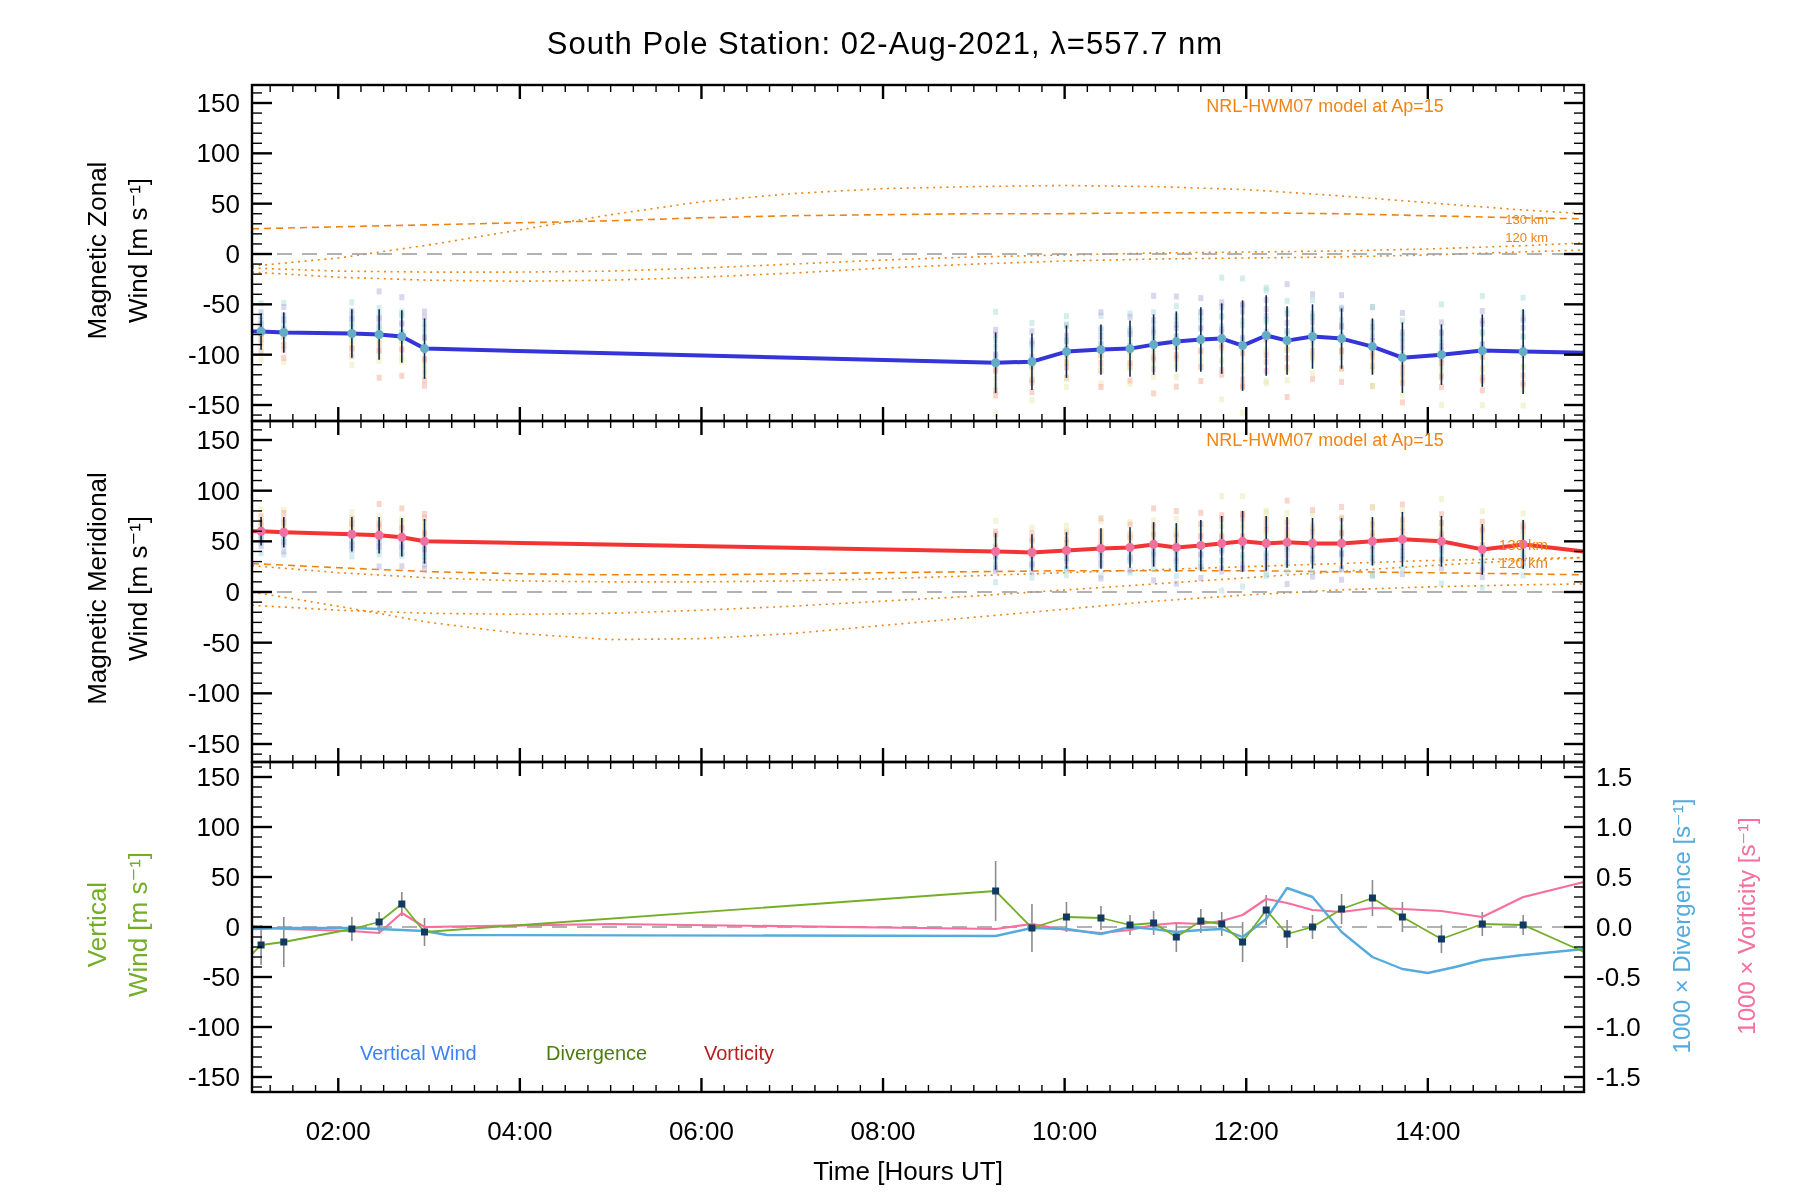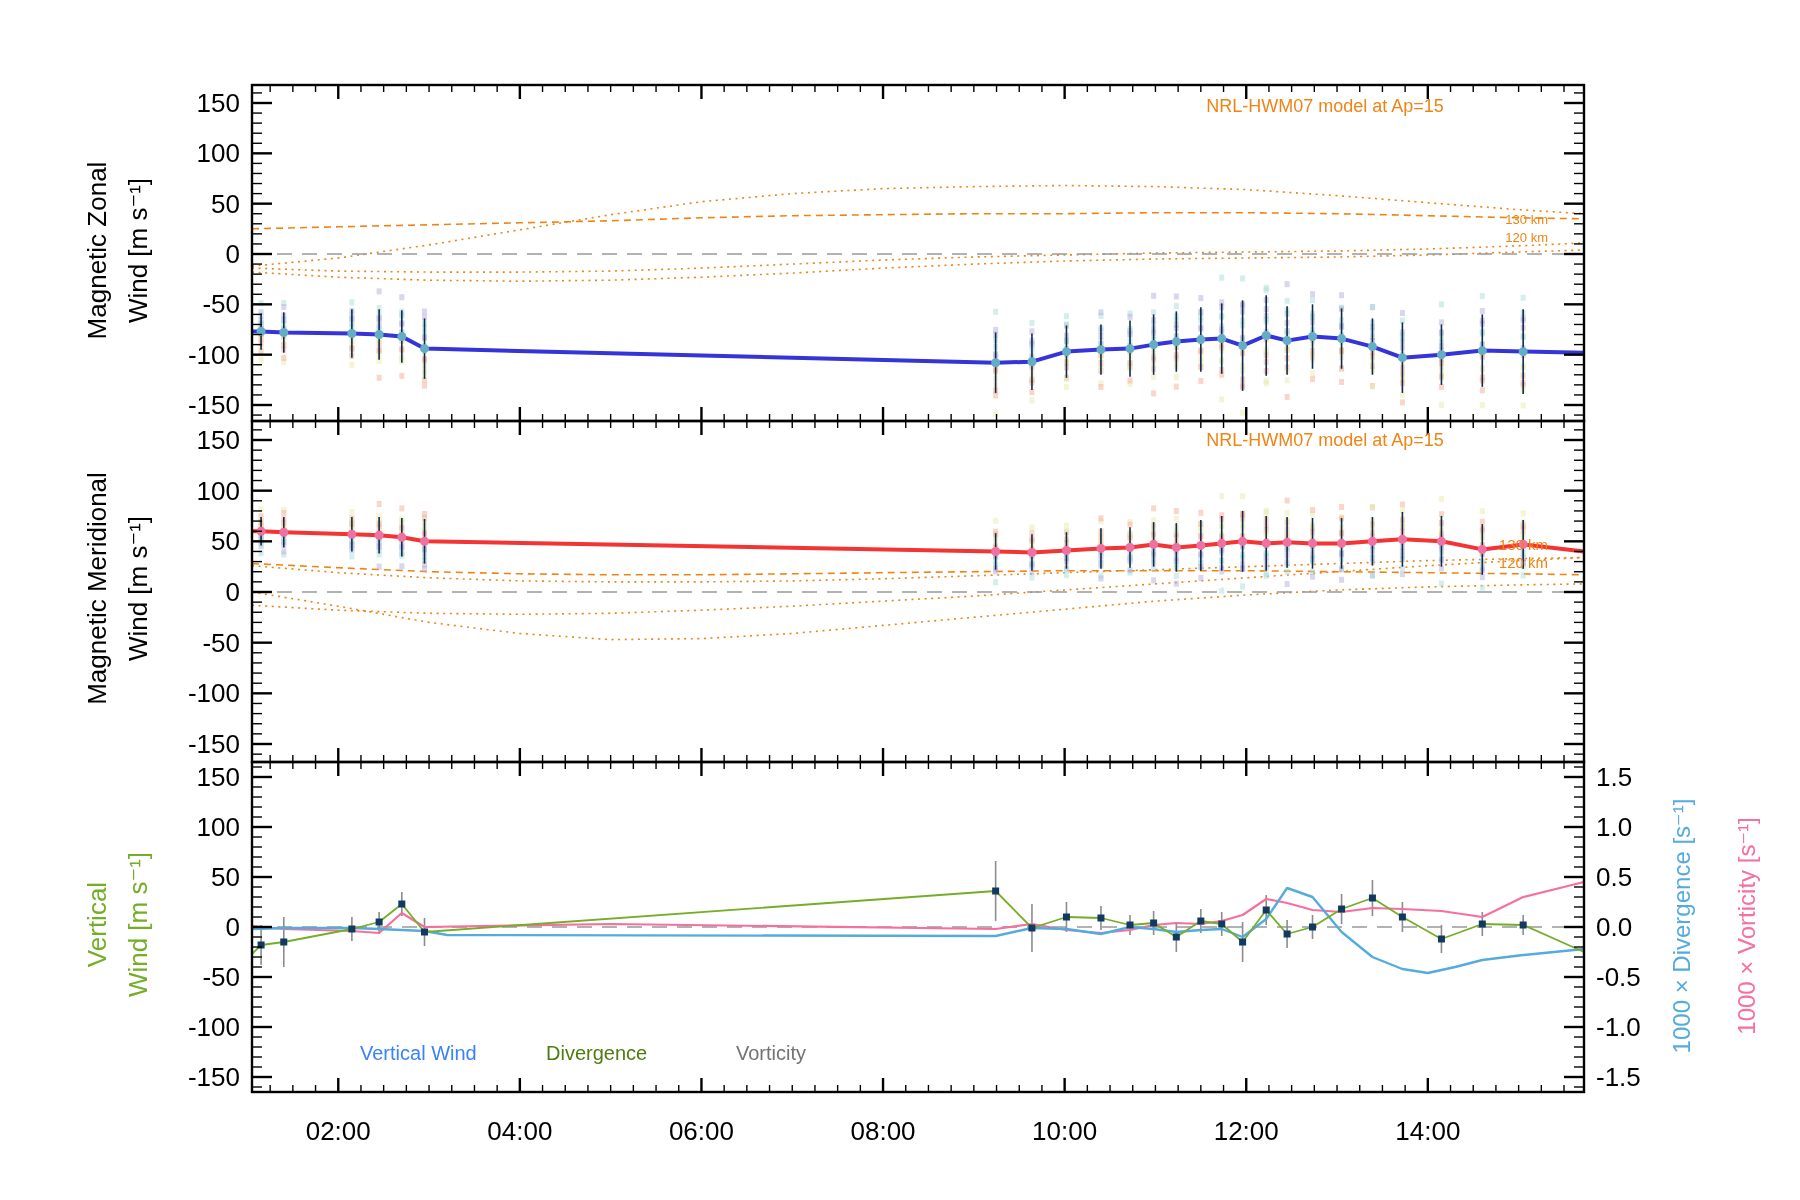--- a/index.html
+++ b/index.html
@@ -14,20 +14,21 @@
   .km2{font-size:15px;text-align:right;white-space:nowrap;}
   .legend{font-size:20px;white-space:nowrap;}
   .xlabel{font-size:26px;text-align:center;white-space:nowrap;}
   svg text{font-family:"Liberation Sans","DejaVu Sans",sans-serif;font-size:26px;fill:#000;}
 </style>
 </head>
 <body>
 
 <div id="fig">
 
+  <div class="abs title" style="left:180px;top:26px;width:1410px;">South Pole Station: 02-Aug-2021, λ=557.7 nm</div>
 
   <svg id="plot" width="1800" height="1200" class="abs" style="left:0;top:0;">
       <g>
         <polyline points="252.0,228.8 338.3,226.8 429.1,224.8 519.9,222.8 610.7,220.8 701.4,217.8 792.2,215.7 883.0,214.7 973.8,213.7 1064.6,213.7 1155.4,212.7 1246.2,212.7 1337.0,213.7 1427.8,215.7 1518.6,217.8 1584.0,218.8" fill="none" stroke="#ef8414" stroke-width="1.6" stroke-dasharray="7 5"></polyline>
         <polyline points="252.0,266.1 338.3,258.0 429.1,244.9 519.9,229.8 610.7,214.7 701.4,201.7 792.2,193.6 883.0,188.6 973.8,186.6 1064.6,185.5 1155.4,186.6 1246.2,189.6 1337.0,195.6 1427.8,202.7 1518.6,209.7 1584.0,213.7" fill="none" stroke="#ef8414" stroke-width="1.6" stroke-dasharray="2 4.6"></polyline>
         <polyline points="252.0,268.1 338.3,271.1 429.1,272.1 519.9,272.1 610.7,271.1 701.4,268.1 792.2,264.1 883.0,260.0 973.8,257.0 1064.6,255.0 1155.4,253.0 1246.2,252.0 1337.0,251.0 1427.8,249.0 1518.6,245.9 1584.0,242.9" fill="none" stroke="#ef8414" stroke-width="1.6" stroke-dasharray="2 4.6"></polyline>
         <polyline points="252.0,272.1 338.3,277.2 429.1,280.2 519.9,281.2 610.7,280.2 701.4,277.2 792.2,273.1 883.0,268.1 973.8,264.1 1064.6,261.0 1155.4,259.0 1246.2,258.0 1337.0,257.0 1427.8,255.0 1518.6,252.0 1584.0,250.0" fill="none" stroke="#ef8414" stroke-width="1.6" stroke-dasharray="2 4.6"></polyline>
         <line x1="252" x2="1584" y1="254" y2="254" stroke="#999999" stroke-width="1.4" stroke-dasharray="15 10"></line>
         <g>
           <rect x="258.57975460122697" y="326.0161708333333" width="5" height="6" fill="#b3aede" opacity="0.5"></rect>
@@ -1614,16 +1615,17 @@
   <div class="rot" style="left:-153px;top:573px;width:500px;">Magnetic Meridional</div>
   <div class="rot" style="left:-112px;top:573px;width:500px;">Wind [m s⁻¹]</div>
   <div class="rot" style="left:-153px;top:909px;width:500px;color:#74ae28;">Vertical</div>
   <div class="rot" style="left:-112px;top:909px;width:500px;color:#74ae28;">Wind [m s⁻¹]</div>
 
   <div class="rot" style="left:1452px;top:912px;width:460px;font-size:24px;color:#55abdc;">1000 × Divergence [s⁻¹]</div>
   <div class="rot" style="left:1517px;top:912px;width:460px;font-size:24px;color:#f76f9c;">1000 × Vorticity [s⁻¹]</div>
 
   <div class="abs legend" style="left:360px;top:1042px;color:#3b82f6;">Vertical Wind</div>
   <div class="abs legend" style="left:546px;top:1042px;color:#4d7c0f;">Divergence</div>
-  <div class="abs legend" style="left:704px;top:1042px;color:#737373;margin-left:32px;">Vorticity</div>
+  <div class="abs legend" style="left:704px;top:1042px;color:#b91c1c;">Vorticity</div>
 
+  <div class="abs xlabel" style="left:758px;top:1156px;width:300px;">Time [Hours UT]</div>
 
 </div>
 
 </body></html>

